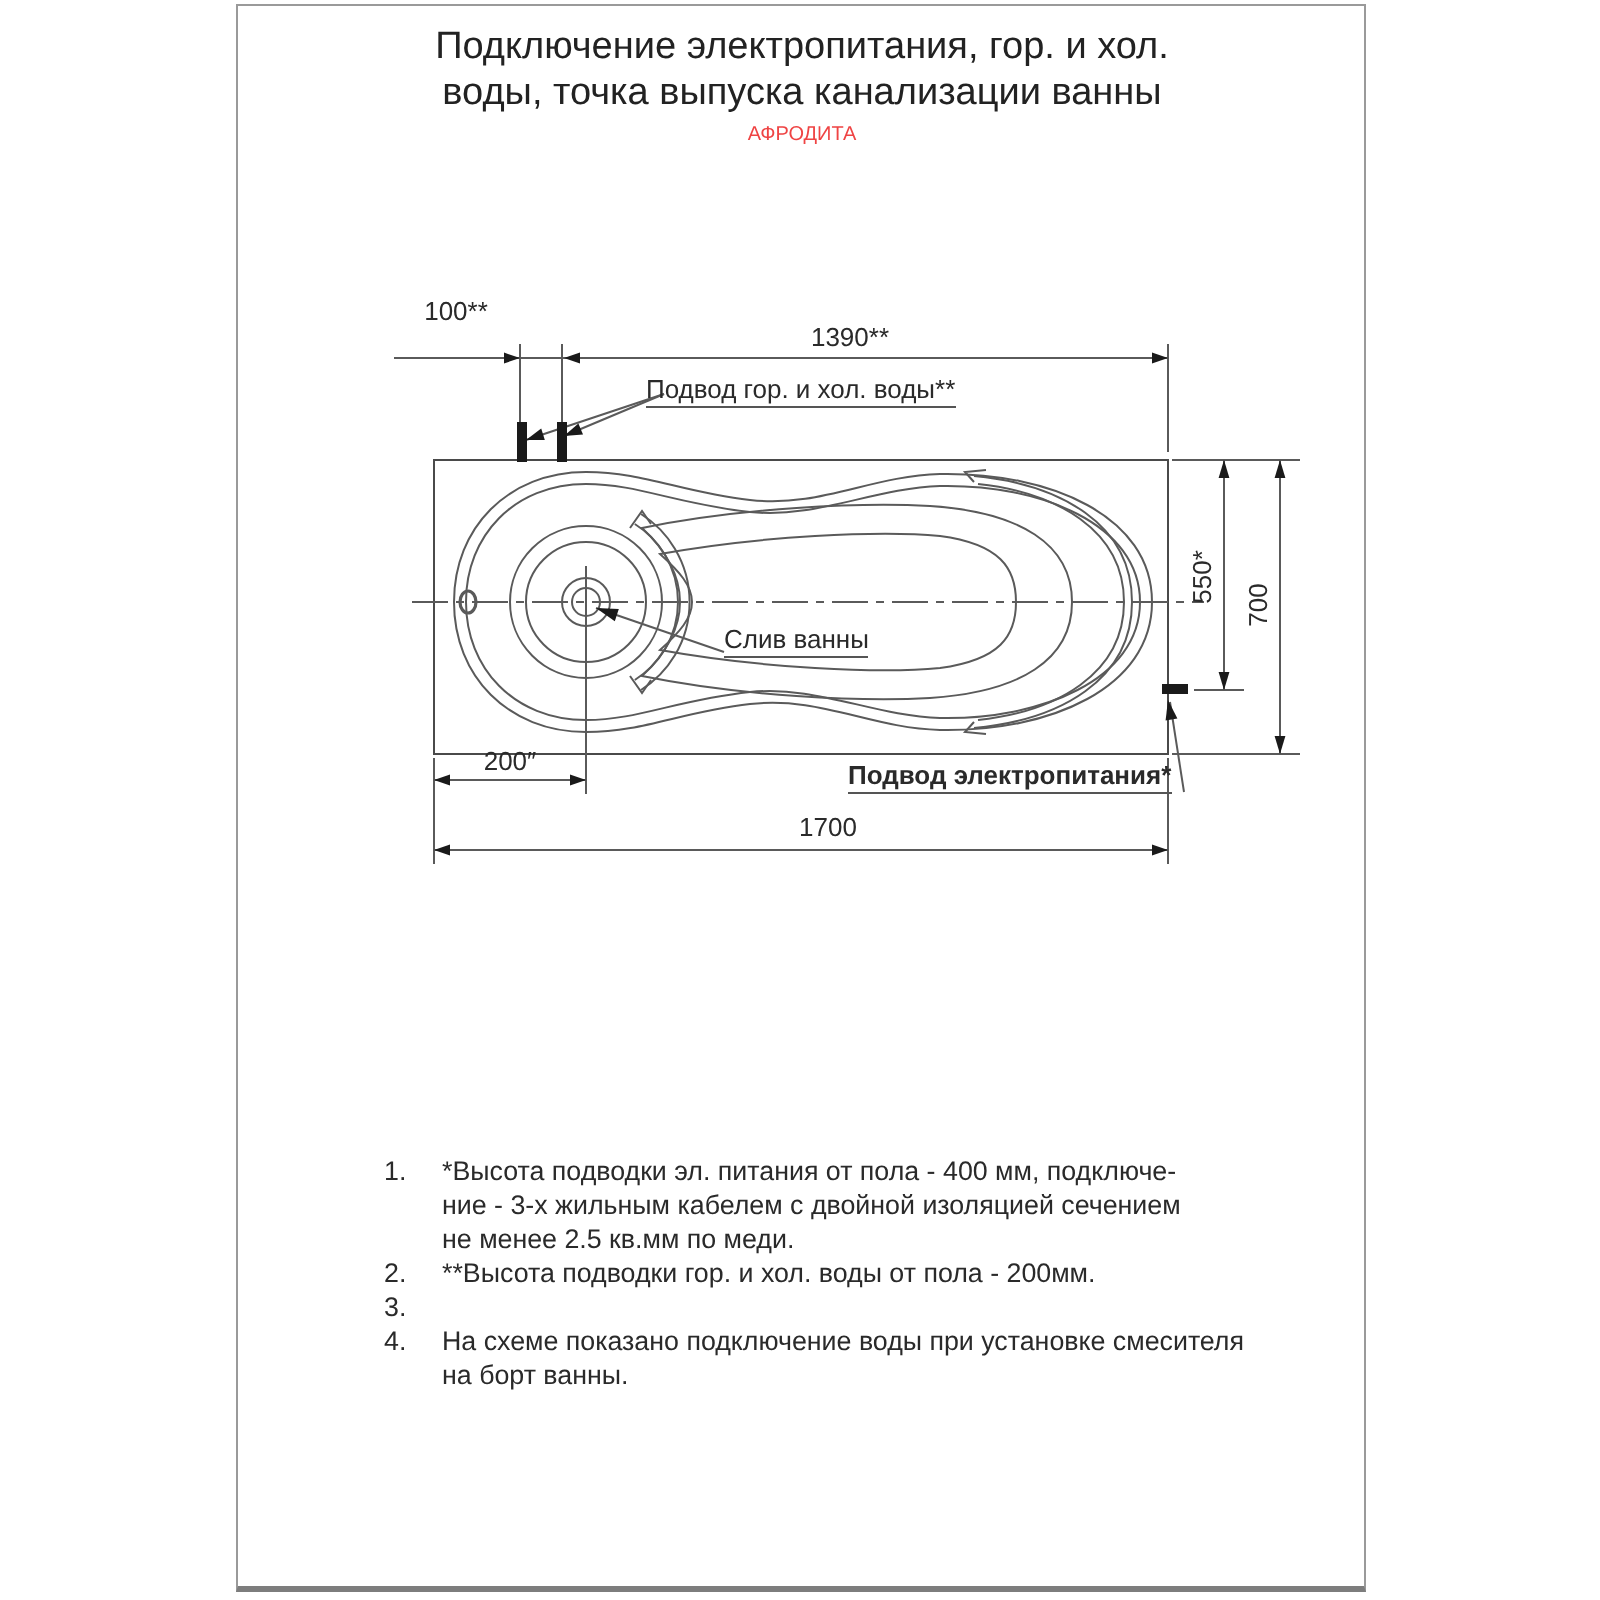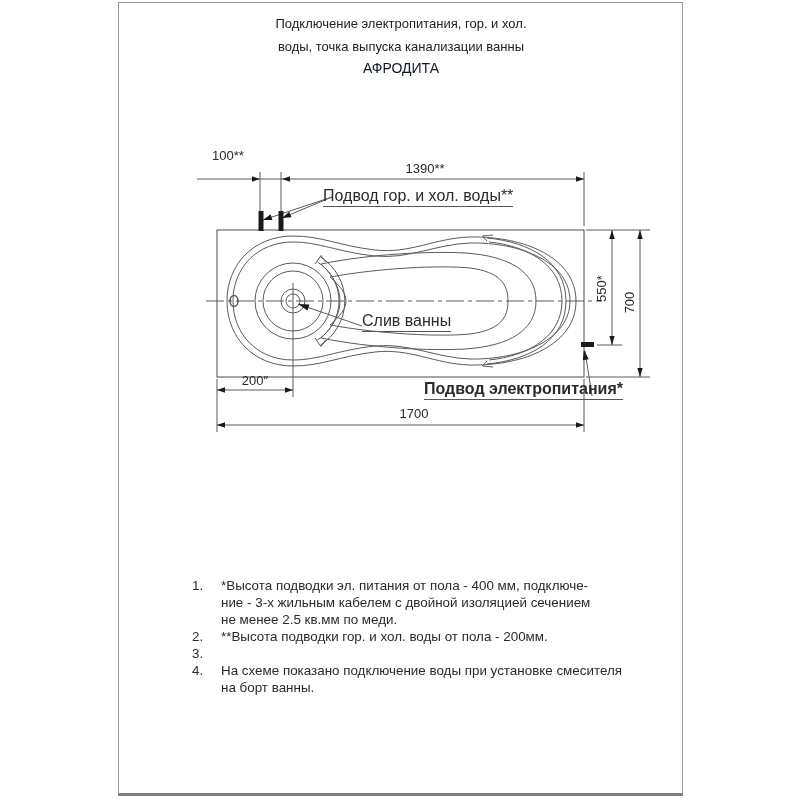--- a/index.html
+++ b/index.html
@@ -4,24 +4,24 @@
 <style>
   html,body{margin:0;padding:0;background:#fff;}
   body{width:800px;height:800px;position:relative;overflow:hidden;
        font-family:"Liberation Sans",sans-serif;color:#2a2a2a;}
   .abs{position:absolute;}
   
   .page-frame{left:118px;top:2px;width:563px;height:790px;
     border:1px solid #9a9a9a;border-bottom:3px solid #7d7d7d;background:#fff;}
   
   .title-block{left:118px;top:12px;width:566px;text-align:center;}
-  .title-line{font-size:13px;line-height:23px;color:#222;}
-  .title-model{font-size:14px;line-height:18px;color:#0f172a;margin-top:1px;}
+  .title-line{font-size:19px;line-height:23px;color:#222;}
+  .title-model{font-size:10px;line-height:18px;color:#ef4444;margin-top:1px;}
   
-  .dlabel{font-size:16px;color:#2a2a2a;white-space:nowrap;}
+  .dlabel{font-size:13px;color:#2a2a2a;white-space:nowrap;}
   .underlined{border-bottom:1px solid #555;padding-bottom:1px;display:inline-block;}
   .dim{font-size:13px;color:#2a2a2a;text-align:center;white-space:nowrap;}
   .rot{transform:rotate(-90deg);transform-origin:center center;}
   
   .notes{left:192px;top:577px;width:440px;font-size:13.4px;line-height:17px;color:#2a2a2a;}
   .note-row{display:flex;align-items:flex-start;}
   .note-num{width:16px;flex:0 0 16px;}
   .note-line{white-space:nowrap;margin-left:13px;}
   svg{position:absolute;left:0;top:0;}
 </style>

